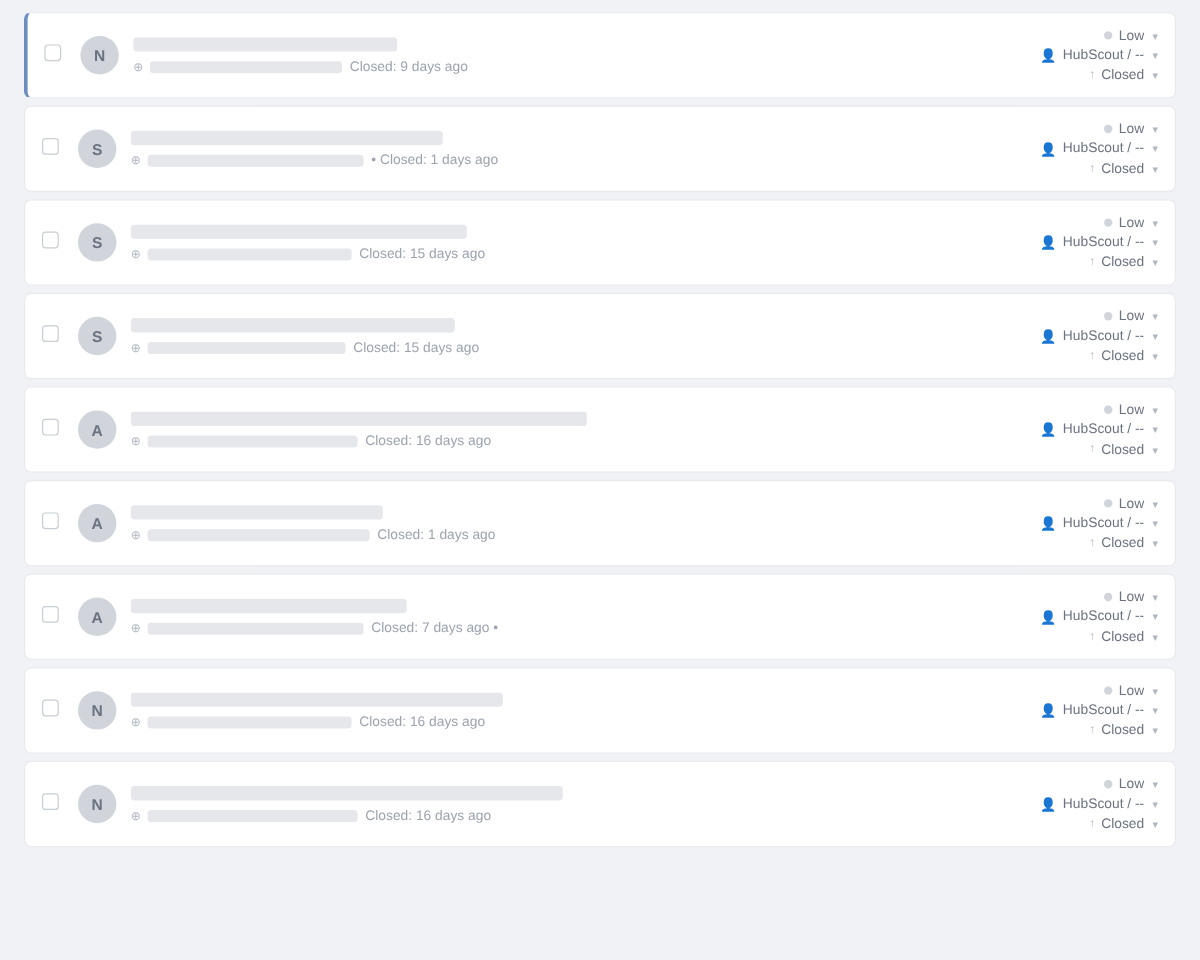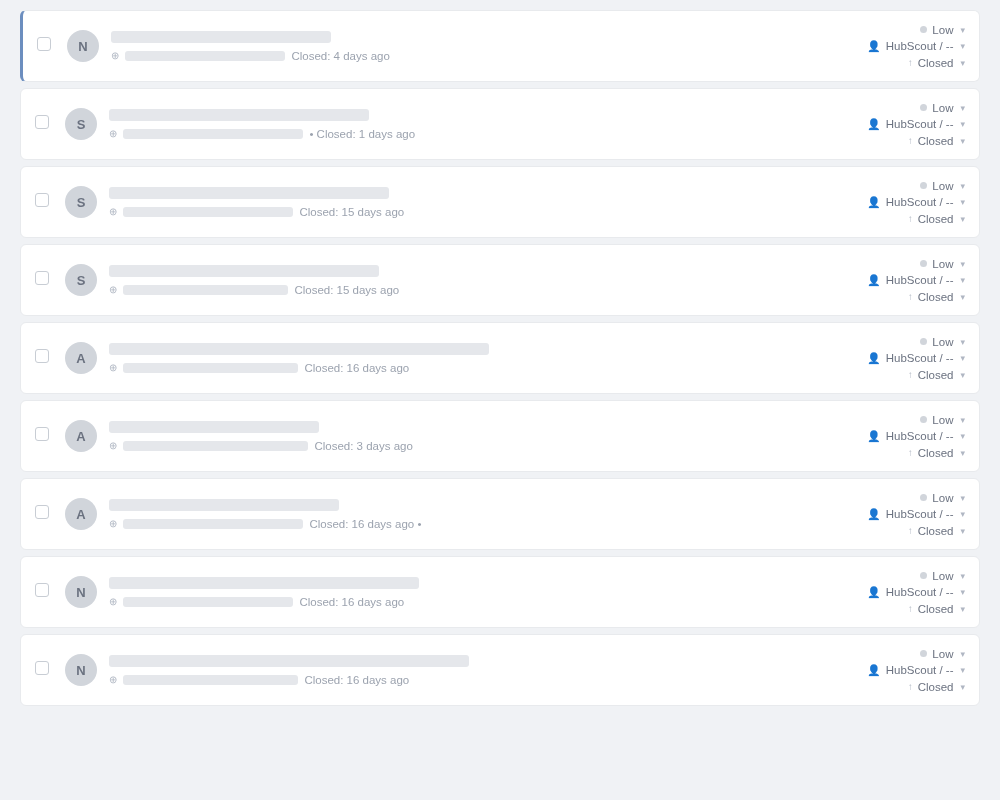--- a/index.html
+++ b/index.html
@@ -168,21 +168,21 @@
         <input type="checkbox" class="checkbox" style="">
       </div>
       <div class="avatar">N</div>
       <div class="ticket-content">
         <div class="ticket-title">
           <span class="blurred-text blurred-title" style="width:220px;display:inline-block;">&nbsp;</span>
         </div>
         <div class="ticket-meta">
           <span class="meta-icon">⊕</span>
           <span class="blurred-text blurred-meta" style="width:160px;display:inline-block;">&nbsp;</span>
-          <span class="meta-closed">Closed: 4 days ago</span>
+          <span class="meta-closed">Closed: 9 days ago</span>
         </div>
       </div>
       <div class="ticket-right">
         <div class="badge-row">
           <span class="badge-dot"></span>
           <span class="badge-label">Low</span>
           <span class="chevron-icon">▾</span>
         </div>
         <div class="badge-row">
           <span class="user-icon">👤</span>
@@ -333,21 +333,21 @@
         <input type="checkbox" class="checkbox" style="">
       </div>
       <div class="avatar">A</div>
       <div class="ticket-content">
         <div class="ticket-title">
           <span class="blurred-text blurred-title" style="width:210px;display:inline-block;">&nbsp;</span>
         </div>
         <div class="ticket-meta">
           <span class="meta-icon">⊕</span>
           <span class="blurred-text blurred-meta" style="width:185px;display:inline-block;">&nbsp;</span>
-          <span class="meta-closed">Closed: 3 days ago</span>
+          <span class="meta-closed">Closed: 1 days ago</span>
         </div>
       </div>
       <div class="ticket-right">
         <div class="badge-row">
           <span class="badge-dot"></span>
           <span class="badge-label">Low</span>
           <span class="chevron-icon">▾</span>
         </div>
         <div class="badge-row">
           <span class="user-icon">👤</span>
@@ -366,21 +366,21 @@
         <input type="checkbox" class="checkbox" style="">
       </div>
       <div class="avatar">A</div>
       <div class="ticket-content">
         <div class="ticket-title">
           <span class="blurred-text blurred-title" style="width:230px;display:inline-block;">&nbsp;</span>
         </div>
         <div class="ticket-meta">
           <span class="meta-icon">⊕</span>
           <span class="blurred-text blurred-meta" style="width:180px;display:inline-block;">&nbsp;</span>
-          <span class="meta-closed">Closed: 16 days ago •</span>
+          <span class="meta-closed">Closed: 7 days ago •</span>
         </div>
       </div>
       <div class="ticket-right">
         <div class="badge-row">
           <span class="badge-dot"></span>
           <span class="badge-label">Low</span>
           <span class="chevron-icon">▾</span>
         </div>
         <div class="badge-row">
           <span class="user-icon">👤</span>

